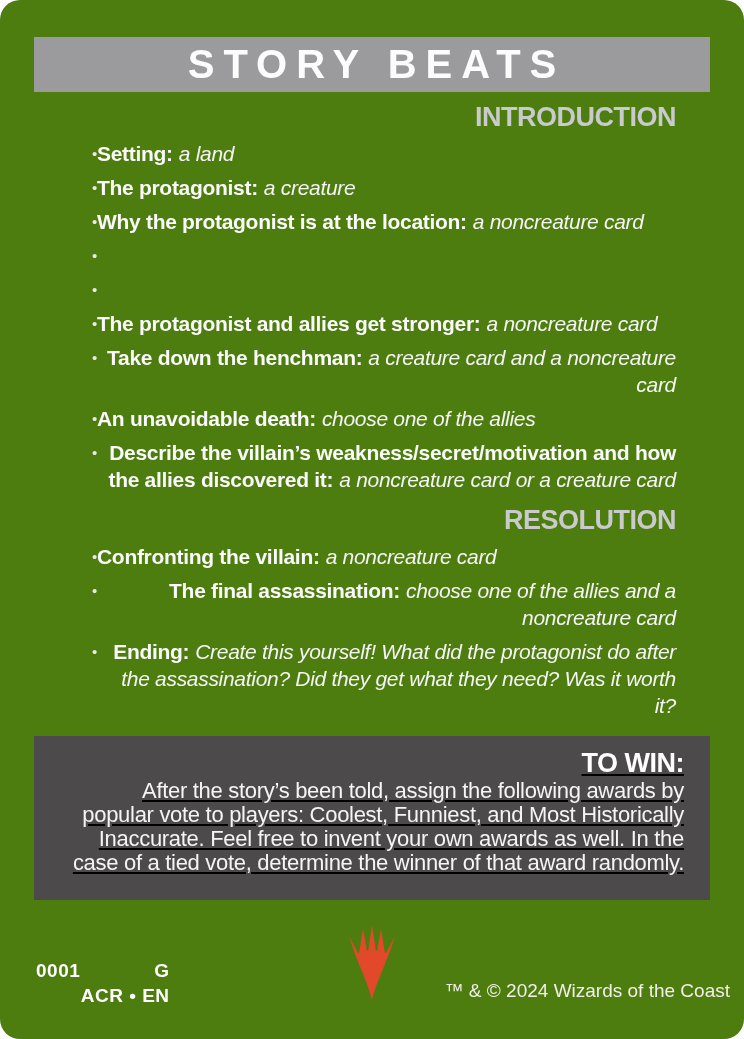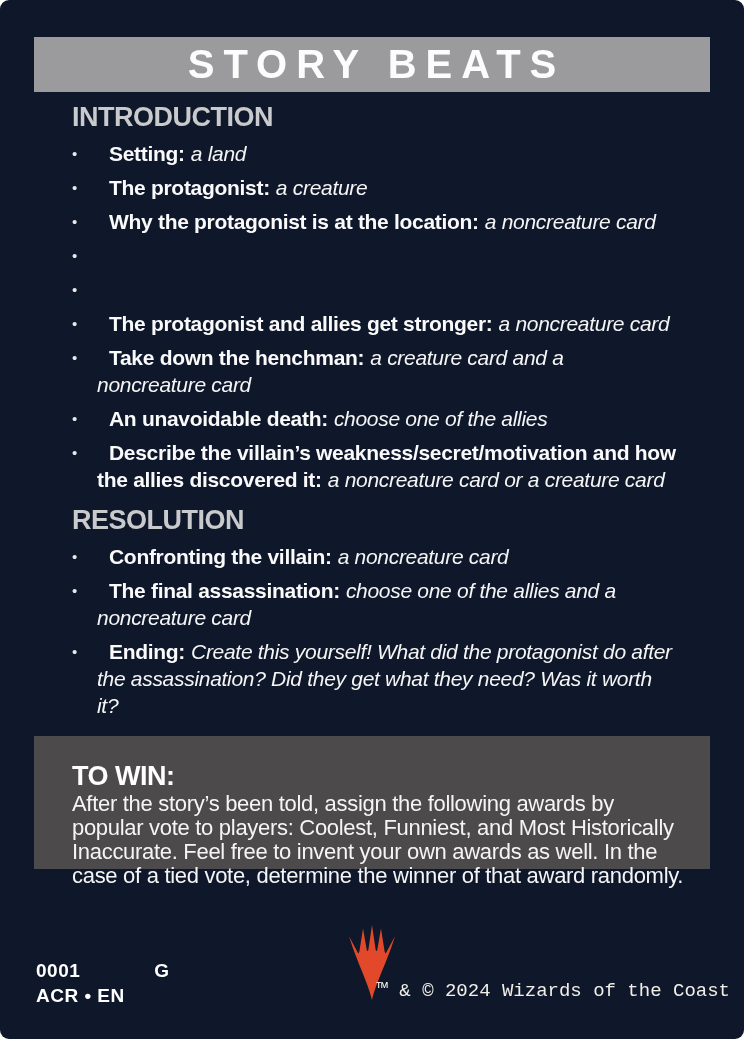--- a/index.html
+++ b/index.html
@@ -1,48 +1,48 @@
 <!DOCTYPE html>
 <html><head>
 <meta charset="utf-8">
 <style>
   html,body{margin:0;padding:0;background:#ffffff;}
   .stage{width:744px;height:1039px;position:relative;background:#ffffff;overflow:hidden;
          font-family:"Liberation Sans",sans-serif;}
-  .card{position:absolute;inset:0;background:#0f172a;border-radius:9px;}
+  .card{position:absolute;inset:0;background:#4d7c0f;border-radius:20px;text-align:right;}
 
   
   .title-bar{position:absolute;left:34px;right:34px;top:37px;height:55px;background:#9b9b9d;
              display:flex;align-items:center;justify-content:center;}
   .title-text{font-weight:700;font-size:40px;letter-spacing:9px;padding-left:9px;color:#fcfcfc;}
 
   
   .content{position:absolute;left:72px;top:102px;width:604px;}
   .section-heading{font-size:27px;line-height:30px;font-weight:700;color:#c9cacc;
                    letter-spacing:-0.5px;margin:12px 0 8px 0;}
   .section:first-child .section-heading{margin-top:0;}
   ul.bullets{list-style:none;margin:0;padding:0;}
   .bullet{display:flex;font-size:21px;line-height:27px;margin-bottom:7px;color:#fafafa;
           letter-spacing:-0.3px;}
   .dot{flex:none;width:25px;font-size:15px;line-height:27px;color:#e8e8e8;}
-  .label{font-weight:700;margin-right:6px;margin-left:12px;}
+  .label{font-weight:700;margin-right:6px;}
   .detail{font-style:italic;font-weight:400;color:#f5f5f5;}
 
   
-  .to-win{position:absolute;left:34px;width:676px;top:736px;height:133px;background:#4d4a4b;
-          box-sizing:border-box;padding:24px 26px 0 38px;}
+  .to-win{position:absolute;left:34px;width:676px;top:736px;height:164px;background:#4d4a4b;
+          box-sizing:border-box;padding:11px 26px 0 38px;text-decoration:underline;}
   .to-win-heading{font-size:27px;line-height:32px;font-weight:700;color:#ffffff;letter-spacing:-0.5px;}
   .to-win-body{font-size:22px;line-height:24px;color:#f5f5f5;letter-spacing:-0.3px;}
 
   
   .footer-left{position:absolute;left:36px;top:958px;color:#ffffff;font-weight:700;
                font-size:19px;line-height:25px;letter-spacing:0.5px;}
   .footer-left .line1{display:flex;gap:74px;}
   .logo{position:absolute;left:344px;top:922px;width:56px;height:80px;}
-  .copyright{position:absolute;right:14px;top:980px;font-family:Liberation Mono, monospace;
+  .copyright{position:absolute;right:14px;top:980px;font-family:Liberation Sans, sans-serif;
              font-size:19px;color:#f2efe9;white-space:nowrap;}
 </style>
 </head>
 <body>
 
 <div class="stage">
   <div class="card">
 
     <div class="title-bar">
       <span class="title-text">STORY BEATS</span>

